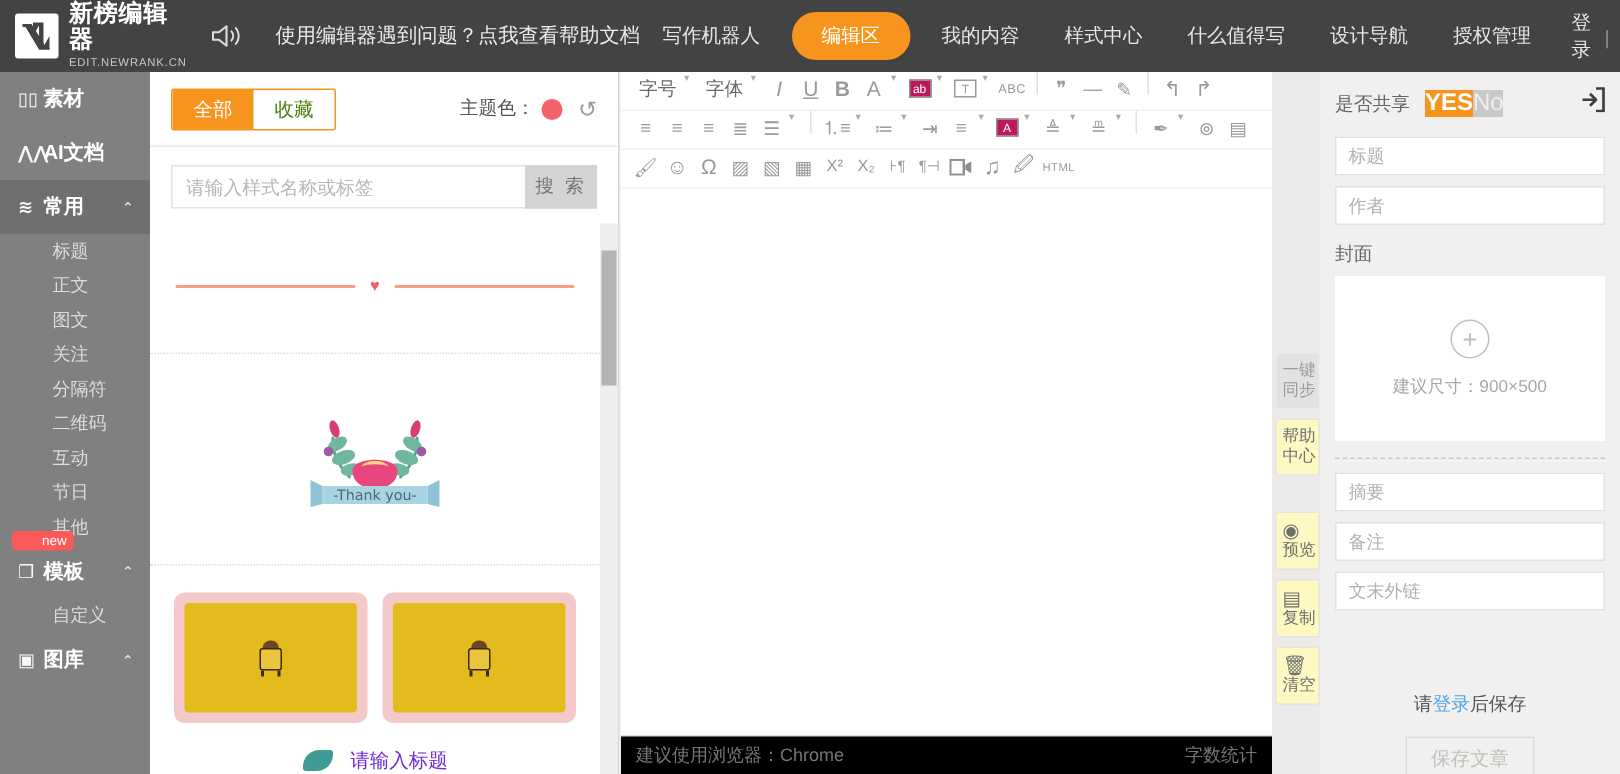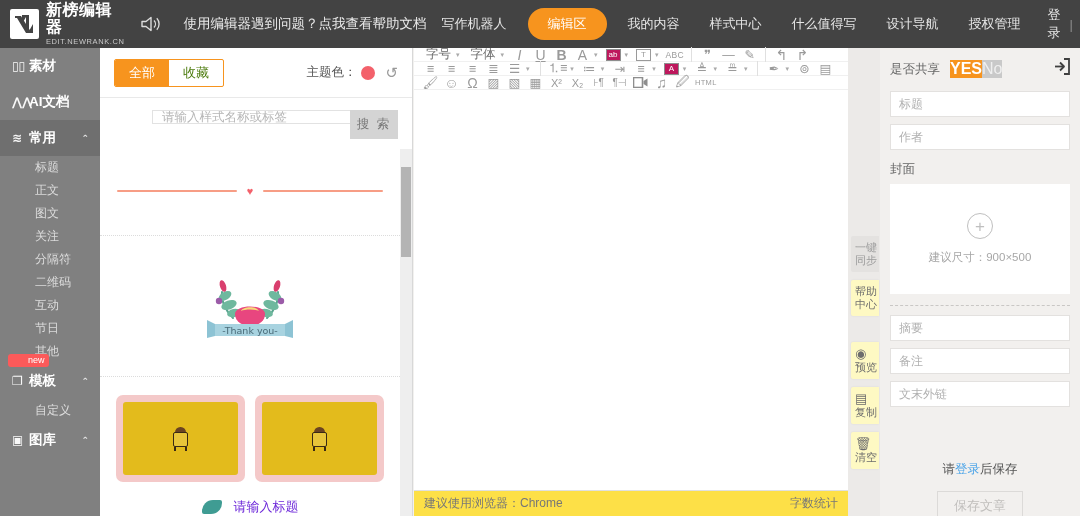--- a/index.html
+++ b/index.html
@@ -74,23 +74,23 @@
   }
   .seg { display: flex; border: 1px solid #f7941e; border-radius: 2px; overflow: hidden; }
   .seg div { font-size: 13px; padding: 4px 14px; cursor: pointer; color: #4d7c0f; }
   .seg .on { background: #f7941e; color: #fff; }
   .theme-wrap { margin-left: auto; display: flex; align-items: center; font-size: 12.5px; color: #555; }
   .theme-dot { width: 14px; height: 14px; border-radius: 50%; background: #f3616b; margin-left: 5px; }
   .refresh-icon { margin-left: 10px; color: #9a9a9a; font-size: 15px; cursor: pointer; }
 
   .mat-search { padding: 12px 14px 10px 14px; display: flex; }
   .mat-search input {
-    flex: 1; height: 14px; border: 1px solid #e2e2e2; border-right: none;
+    flex: 1; height: 29px; border: 1px solid #e2e2e2; border-right: none;
     padding: 0 9px; font-size: 12.5px; color: #333; outline: none;
-    font-family: "Liberation Sans", sans-serif; background: #fff; margin-left: 38px;
+    font-family: "Liberation Sans", sans-serif; background: #fff;
   }
   .mat-search input::placeholder { color: #b6b6b6; }
   .search-btn {
     width: 48px; height: 29px; background: #d4d4d4; color: #767676;
     font-size: 12.5px; display: flex; align-items: center; justify-content: center;
     cursor: pointer; border: 1px solid #d4d4d4; letter-spacing: 2px;
   }
 
   .mat-list { position: absolute; top: 101px; left: 0; right: 12px; bottom: 0; overflow: hidden; }
   .mat-card { border-bottom: 1px dotted #dcdcdc; padding: 14px 16px; }
@@ -128,21 +128,21 @@
   .mat-scroll {
     position: absolute; right: 0; top: 101px; width: 12px; bottom: 0; background: #eeeeee;
   }
   .mat-thumb { position: absolute; top: 18px; left: 1px; width: 10px; height: 90px; background: #b4b4b4; }
 
   
   .editor {
     position: absolute; left: 414px; top: 48px; width: 434px; height: 468px; background: #ffffff;
   }
   .tb-row {
-    display: flex; align-items: center; height: 14px; padding: 0 6px; gap: 0px;
+    display: flex; height: 26px; padding: 0 6px; gap: 0px;
     border-bottom: 1px solid #f0f0f0; color: #8e8e8e;
   }
   .tb-row:last-of-type { border-bottom: 1px solid #e4e4e4; }
   .tb-item {
     display: flex; align-items: center; justify-content: center;
     min-width: 21px; height: 22px; font-size: 12.5px; cursor: pointer; color: #9a9a9a;
     padding: 0 2px;
   }
   .tb-label { font-size: 12.5px; color: #6a6a6a; padding: 0 4px 0 6px; min-width: auto; }
   .caret { font-size: 7px; color: #aaa; margin: 0 5px 0 1px; cursor: pointer; }
@@ -150,21 +150,21 @@
   .boxicon {
     display: inline-flex; align-items: center; justify-content: center;
     min-width: 15px; height: 12px; border: 1px solid #9a9a9a; font-size: 8px;
     color: #9a9a9a; padding: 0 1px;
   }
   .boxicon.fill { background: #be185d; color: #fff; border-color: #8e8e8e; }
 
   .ed-canvas { position: absolute; top: 81px; left: 0; right: 0; bottom: 26px; background: #fff; }
   .ed-status {
     position: absolute; left: 0; right: 0; bottom: 0; height: 26px;
-    background: #fde047; border-top: 1px solid #e0e0e0;
+    background: #000000; border-top: 1px solid #e0e0e0;
     display: flex; align-items: center; padding: 0 10px;
     font-size: 12px; color: #777;
   }
   .ed-status .right { margin-left: auto; }
 
   
   .vstrip {
     position: absolute; left: 848px; top: 48px; width: 32px; height: 468px;
     background: #eceae8; overflow: hidden;
   }

